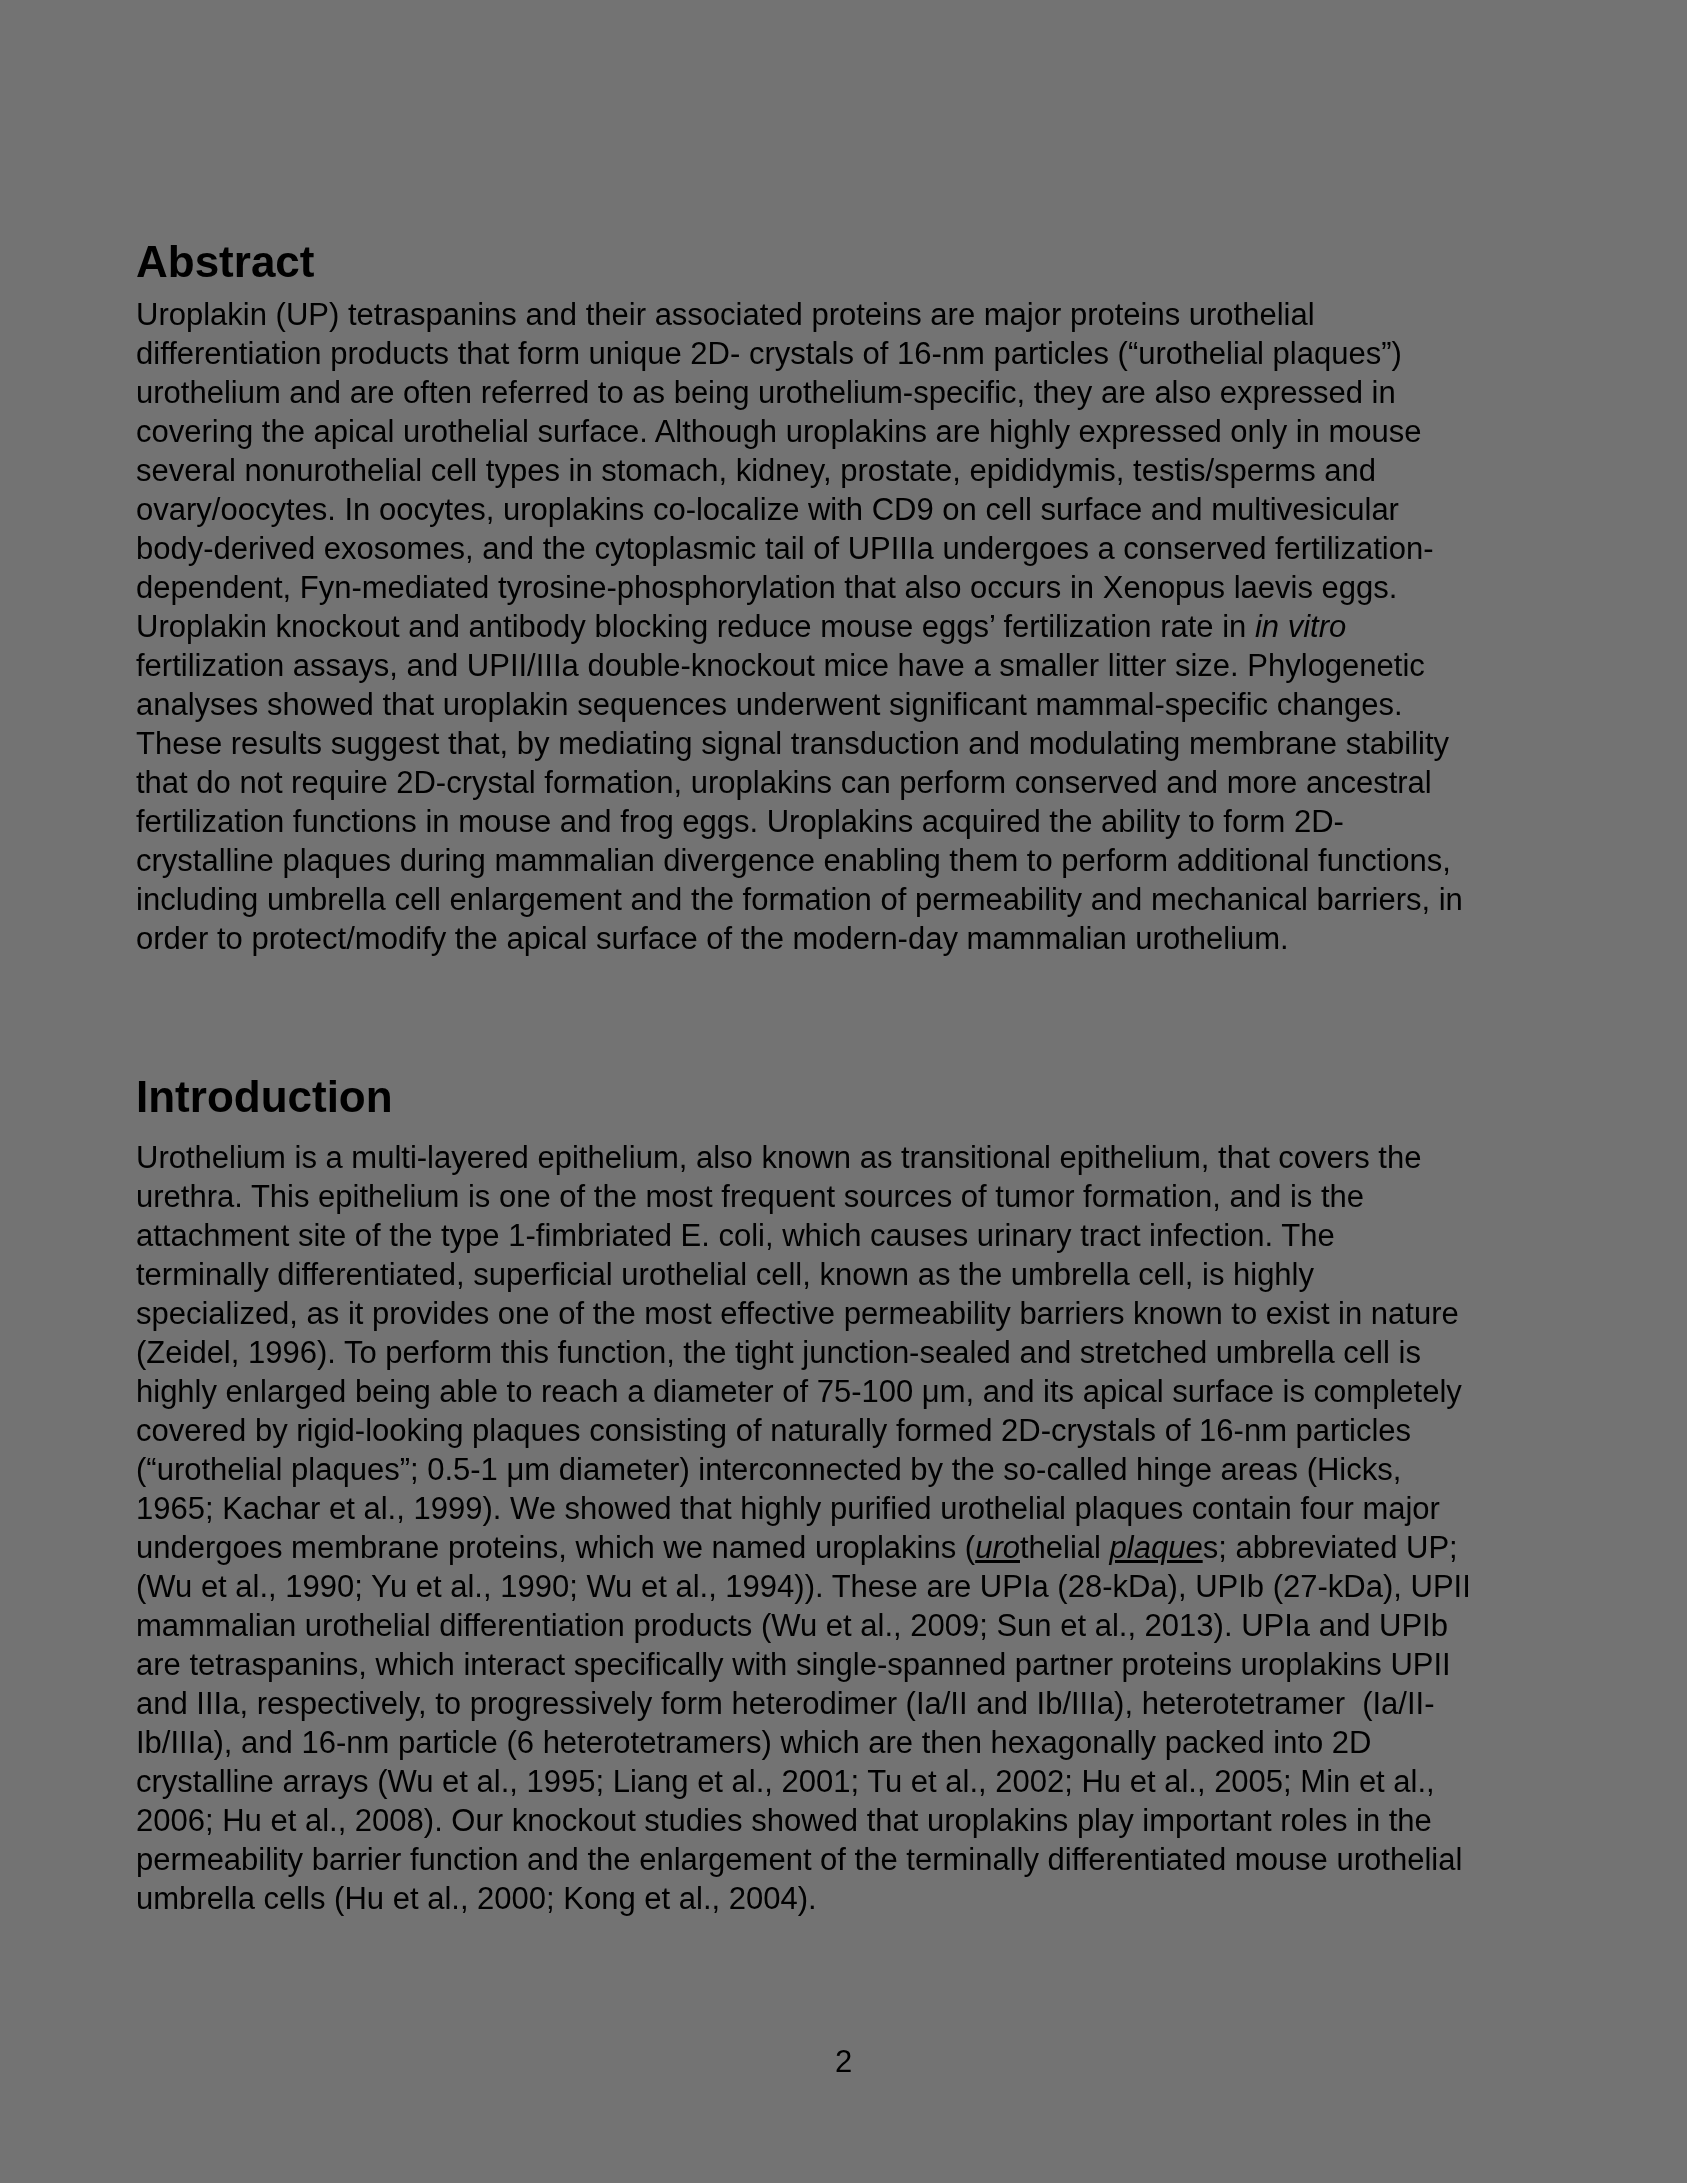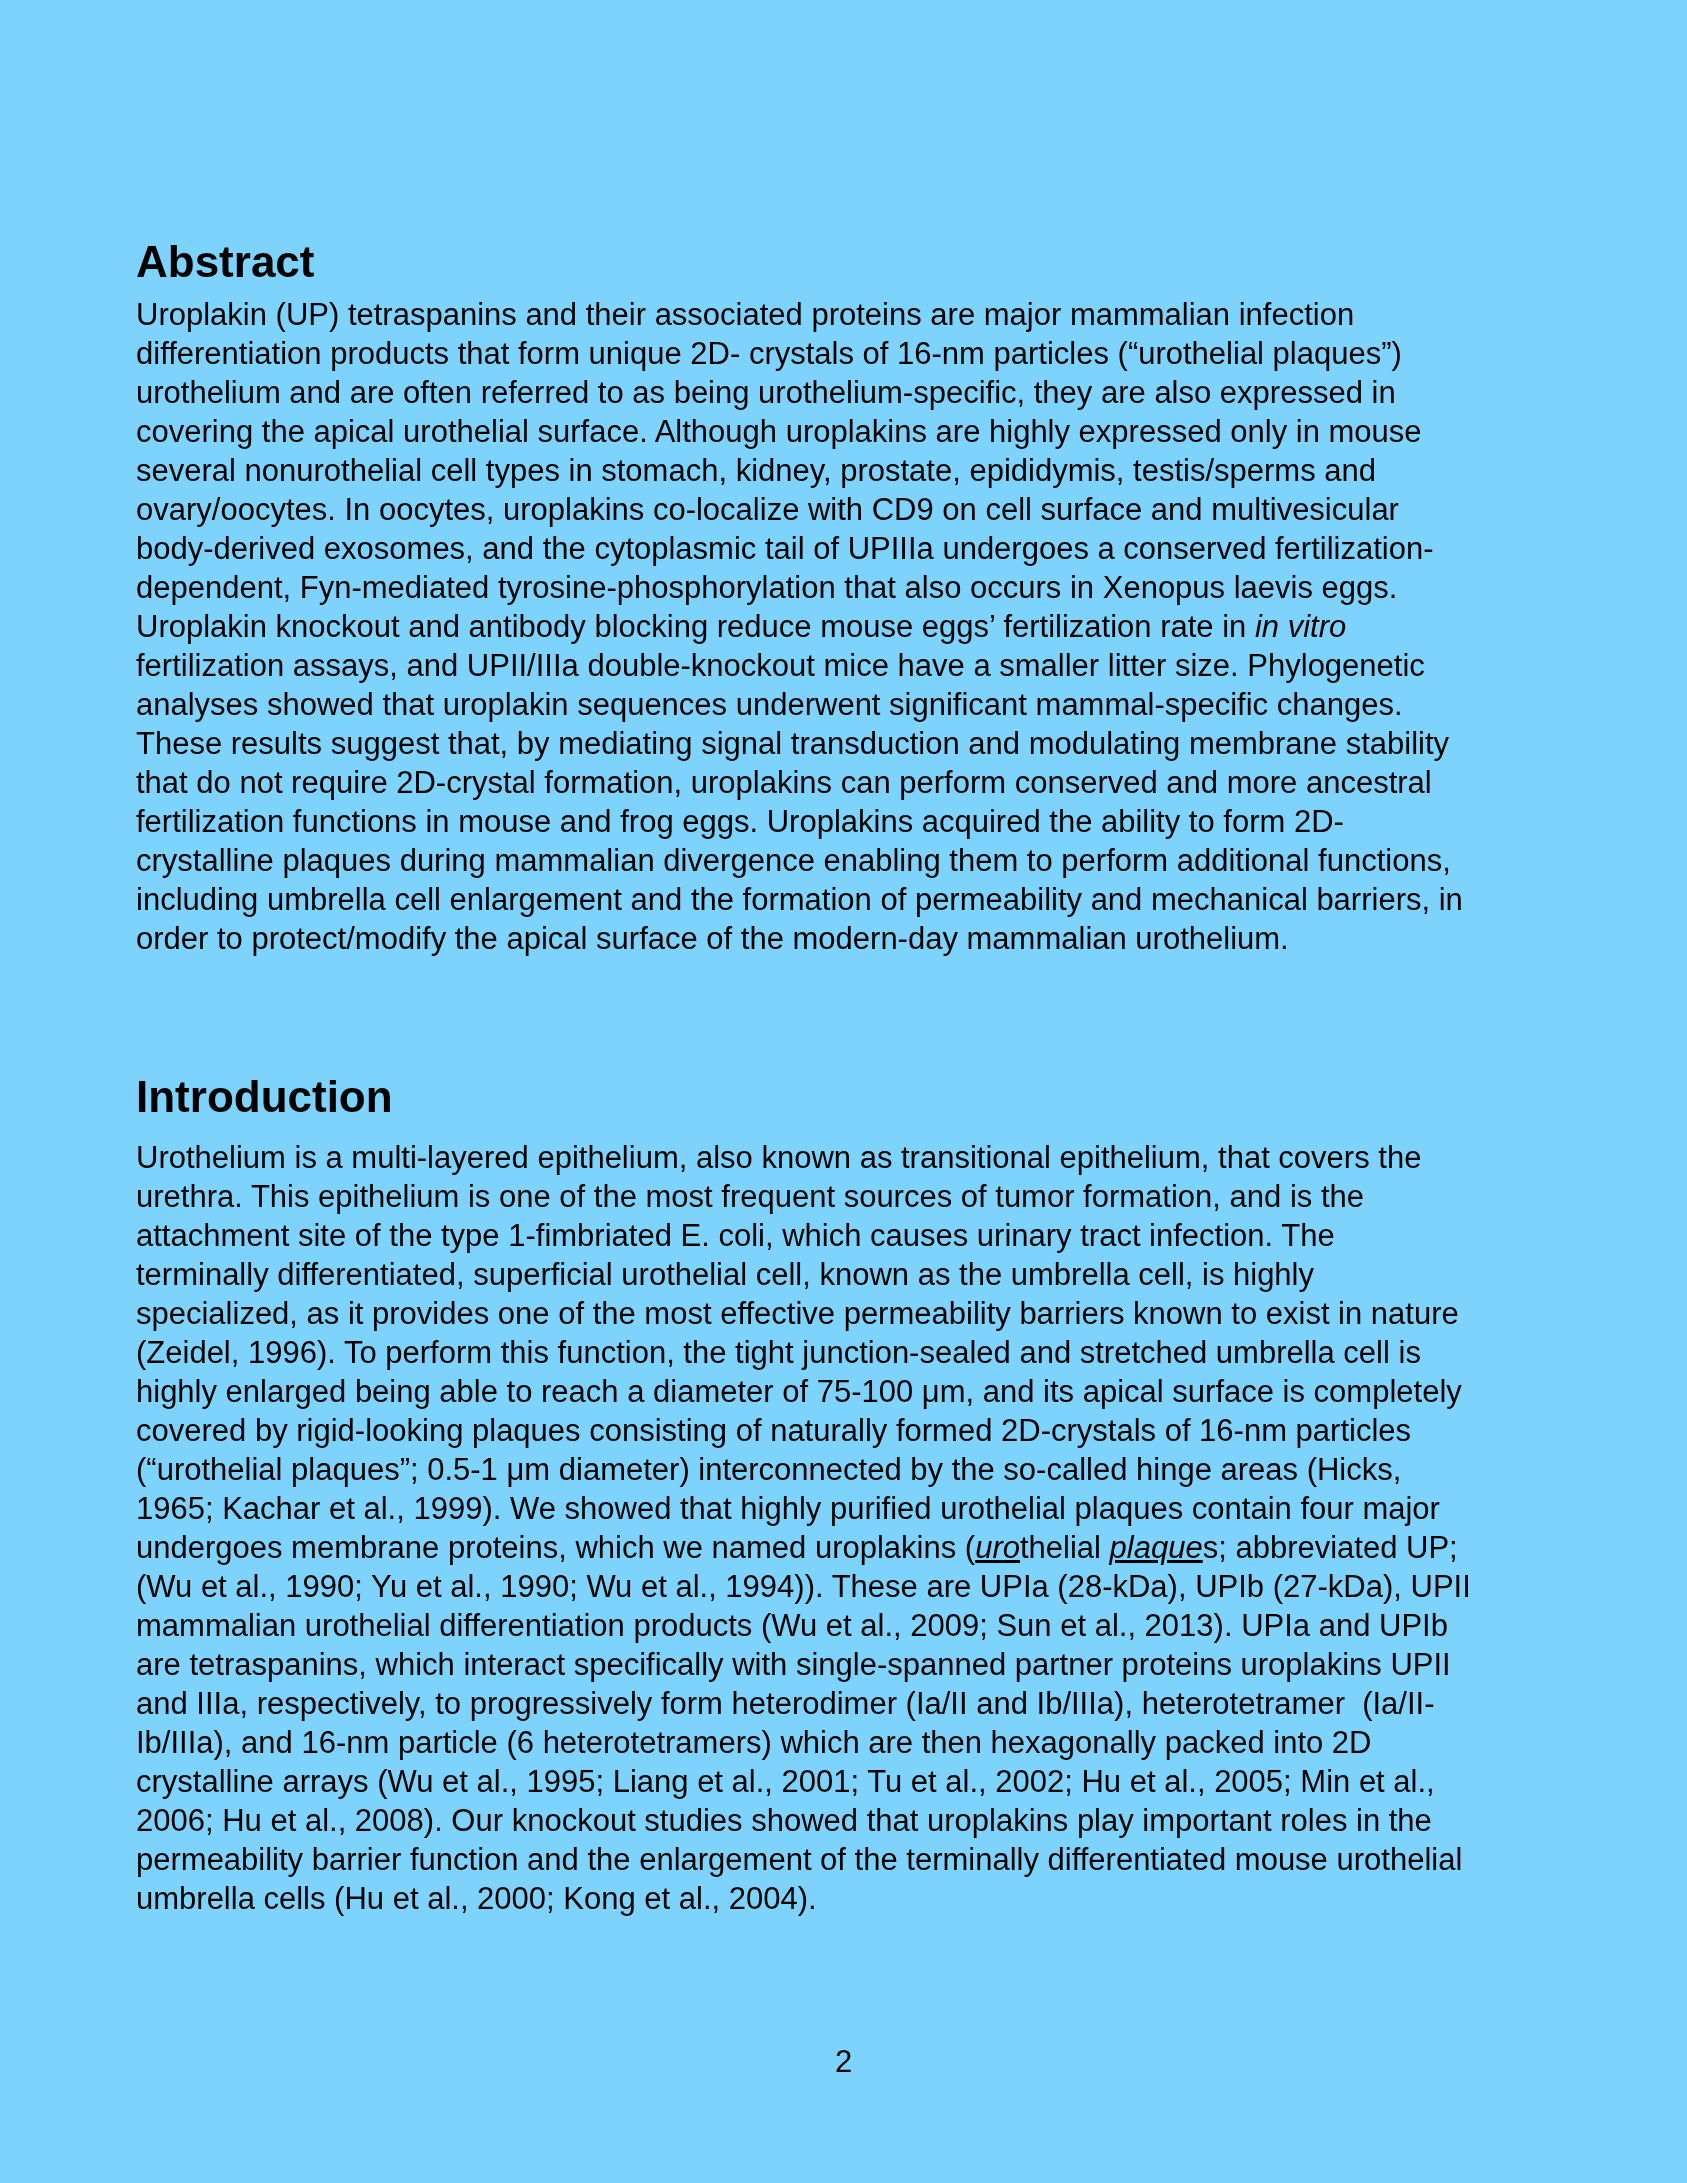--- a/index.html
+++ b/index.html
@@ -1,20 +1,20 @@
 <!DOCTYPE html>
 <html style="font-size:10.6px"><head>
 <meta charset="utf-8">
 <style>
   html, body { margin: 0; padding: 0; background: #ffffff; }
   .page {
     position: relative;
     width: 1687px;
     height: 2183px;
-    background: #7dd3fc;
+    background: #737373;
     color: #000000;
     font-family: "Liberation Sans", "DejaVu Sans", sans-serif;
     overflow: hidden;
   }
   .section-heading {
     position: absolute;
     left: 136px;
     font-size: 44px;
     font-weight: 700;
     line-height: 50px;
@@ -46,21 +46,21 @@
   }
 </style>
 </head>
 <body>
 
 <div class="page">
 
   <h1 class="section-heading" id="heading-abstract">Abstract</h1>
 
   <div class="body-para" id="para-abstract">
-      <div class="line">Uroplakin (UP) tetraspanins and their associated proteins are major mammalian infection</div>
+      <div class="line">Uroplakin (UP) tetraspanins and their associated proteins are major proteins urothelial</div>
       <div class="line">differentiation products that form unique 2D- crystals of 16-nm particles (“urothelial plaques”)</div>
       <div class="line">urothelium and are often referred to as being urothelium-specific, they are also expressed in</div>
       <div class="line">covering the apical urothelial surface. Although uroplakins are highly expressed only in mouse</div>
       <div class="line">several nonurothelial cell types in stomach, kidney, prostate, epididymis, testis/sperms and</div>
       <div class="line">ovary/oocytes. In oocytes, uroplakins co-localize with CD9 on cell surface and multivesicular</div>
       <div class="line">body-derived exosomes, and the cytoplasmic tail of UPIIIa undergoes a conserved fertilization-</div>
       <div class="line">dependent, Fyn-mediated tyrosine-phosphorylation that also occurs in Xenopus laevis eggs.</div>
       <div class="line"><span>Uroplakin knockout and antibody blocking reduce mouse eggs’ fertilization rate in </span><span class="i">in vitro</span></div>
       <div class="line">fertilization assays, and UPII/IIIa double-knockout mice have a smaller litter size. Phylogenetic</div>
       <div class="line">analyses showed that uroplakin sequences underwent significant mammal-specific changes.</div>

